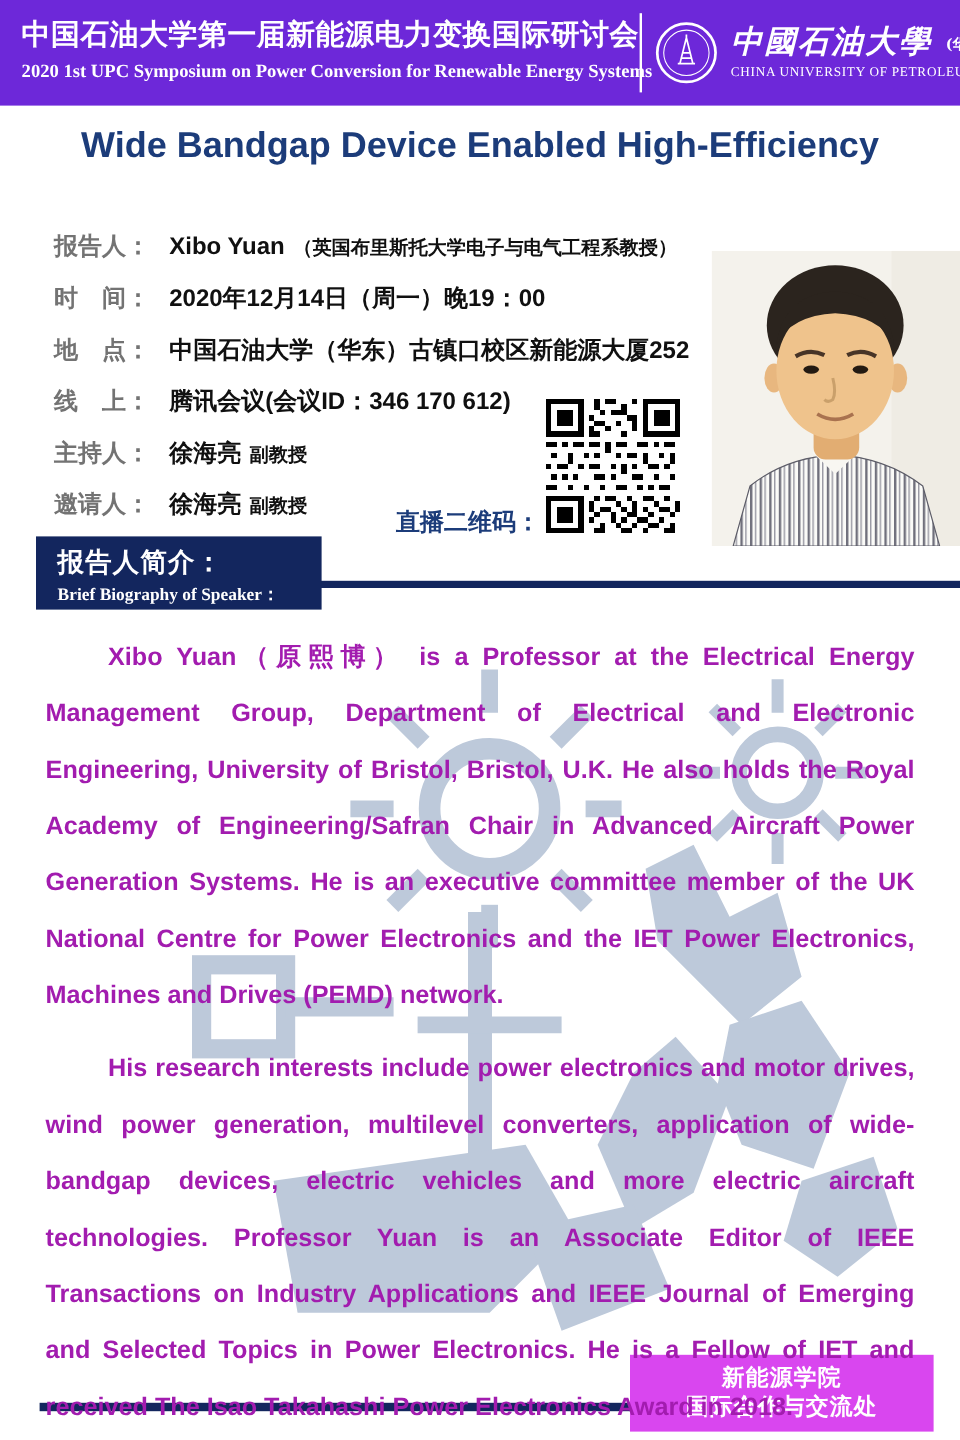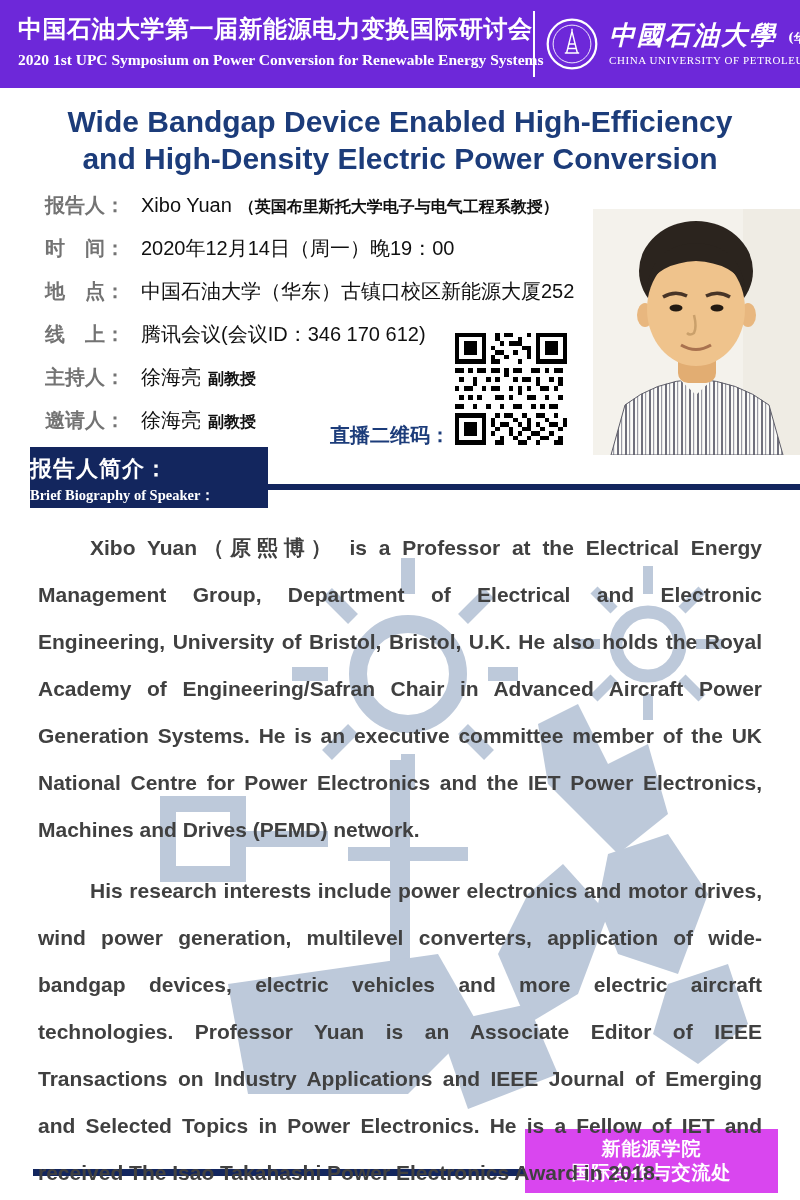--- a/index.html
+++ b/index.html
@@ -23,42 +23,42 @@
           letter-spacing:0.6px;white-space:nowrap;}
 
   
   .talk-title{position:absolute;top:103px;left:0;width:800px;text-align:center;
               color:#1c3c7a;font-size:30px;font-weight:bold;line-height:37px;}
 
   
   .info{position:absolute;top:192px;left:45px;width:560px;}
   .row{height:43px;display:flex;align-items:baseline;white-space:nowrap;}
   .row-label{display:inline-block;width:96px;color:#737373;font-size:20px;font-weight:bold;}
-  .row-value{color:#101010;font-size:20px;font-weight:normal;}
+  .row-value{color:#101010;font-size:20px;font-weight:bold;}
   .row-note{color:#101010;font-size:16px;font-weight:bold;margin-left:7px;text-align:right;}
 
   .qr-label{position:absolute;top:422px;left:330px;color:#1c3c7a;font-size:20px;font-weight:bold;}
   .qr-box{position:absolute;top:331px;left:455px;width:112px;height:115px;background:#fff;}
   .qr-box svg{width:100%;height:100%;display:block;}
 
   
   .photo{position:absolute;top:209px;left:593px;width:207px;height:246px;}
   .photo svg{width:100%;height:100%;display:block;}
 
   
   .bio-line{position:absolute;top:484px;left:260px;width:540px;height:6px;background:#13265e;}
   .bio-head{position:absolute;top:447px;left:30px;width:238px;height:61px;background:#13265e;
-            color:#fff;box-sizing:border-box;}
+            color:#fff;padding-left:18px;box-sizing:border-box;}
   .bio-head-cn{margin-top:7px;font-size:22px;font-weight:bold;letter-spacing:1px;}
   .bio-head-en{margin-top:2px;font-family:"Liberation Serif",serif;font-weight:bold;font-size:14.5px;}
 
   
   .bio-body{position:absolute;top:524px;left:38px;width:724px;height:572px;}
   .watermark{position:absolute;top:30px;left:70px;width:640px;height:560px;z-index:0;}
-  .bio-body p{position:relative;z-index:1;margin:0;color:#404040;font-size:21px;font-weight:bold;
+  .bio-body p{position:relative;z-index:1;margin:0;color:#a21caf;font-size:21px;font-weight:bold;
               line-height:47px;text-align:justify;text-indent:52px;}
   .bio-body p + p{margin-top:14px;}
 
   
   .welcome{position:absolute;top:1117px;left:60px;width:480px;text-align:center;
            color:#1c3c7a;font-size:24px;font-weight:bold;white-space:nowrap;}
   .footer-line{position:absolute;top:1169px;left:33px;width:492px;height:7px;background:#13265e;}
   .org-box{position:absolute;top:1129px;left:525px;width:253px;height:64px;background:#d946ef;
            color:#fff;display:flex;flex-direction:column;justify-content:center;align-items:center;}
   .org-box div{font-size:19px;font-weight:bold;line-height:24px;letter-spacing:1px;}
@@ -85,21 +85,20 @@
           <span>中國石油大學</span>
           <span class="uni-campus">(华东)</span>
         </div>
         <div class="uni-en">CHINA UNIVERSITY OF PETROLEUM</div>
       </div>
     </div>
   </div>
 
   <div class="talk-title">
     <div>Wide Bandgap Device Enabled High-Efficiency</div>
-    <div>and High-Density Electric Power Conversion</div>
   </div>
 
   <div class="info">
     <div class="row">
       <span class="row-label">报告人：</span>
       <span class="row-value">Xibo Yuan</span>
       <span class="row-note">（英国布里斯托大学电子与电气工程系教授）</span>
     </div>
     <div class="row">
       <span class="row-label">时　间：</span>

